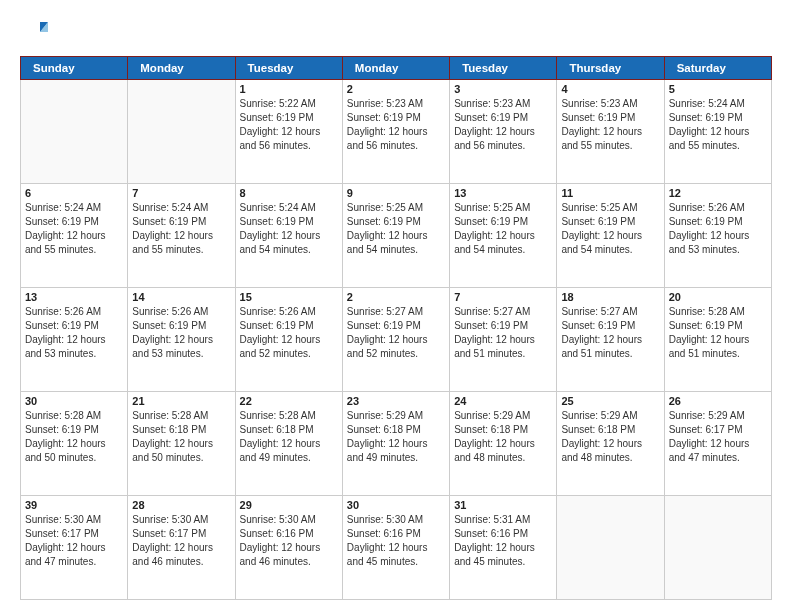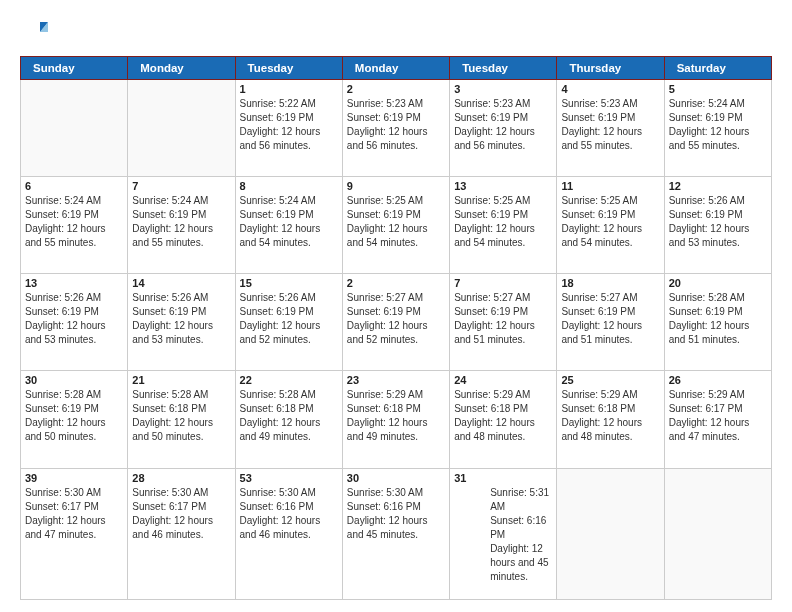--- a/index.html
+++ b/index.html
@@ -301,34 +301,34 @@
 Sunset: 6:17 PM
 Daylight: 12 hours and 47 minutes.</div>
           </td>
           <td>
             <span class="day-num">28</span>
             <div class="day-info" style="white-space: pre-line;">Sunrise: 5:30 AM
 Sunset: 6:17 PM
 Daylight: 12 hours and 46 minutes.</div>
           </td>
           <td>
-            <span class="day-num">53</span>
+            <span class="day-num">29</span>
             <div class="day-info" style="white-space: pre-line;">Sunrise: 5:30 AM
 Sunset: 6:16 PM
 Daylight: 12 hours and 46 minutes.</div>
           </td>
           <td>
             <span class="day-num">30</span>
             <div class="day-info" style="white-space: pre-line;">Sunrise: 5:30 AM
 Sunset: 6:16 PM
 Daylight: 12 hours and 45 minutes.</div>
           </td>
           <td>
             <span class="day-num">31</span>
-            <div class="day-info" style="white-space: pre-line; margin-left: 36px;">Sunrise: 5:31 AM
+            <div class="day-info" style="white-space: pre-line;">Sunrise: 5:31 AM
 Sunset: 6:16 PM
 Daylight: 12 hours and 45 minutes.</div>
           </td>
           <td class="empty"></td>
           <td class="empty"></td>
         </tr>
       </tbody>
   </table>
 </div>
 

